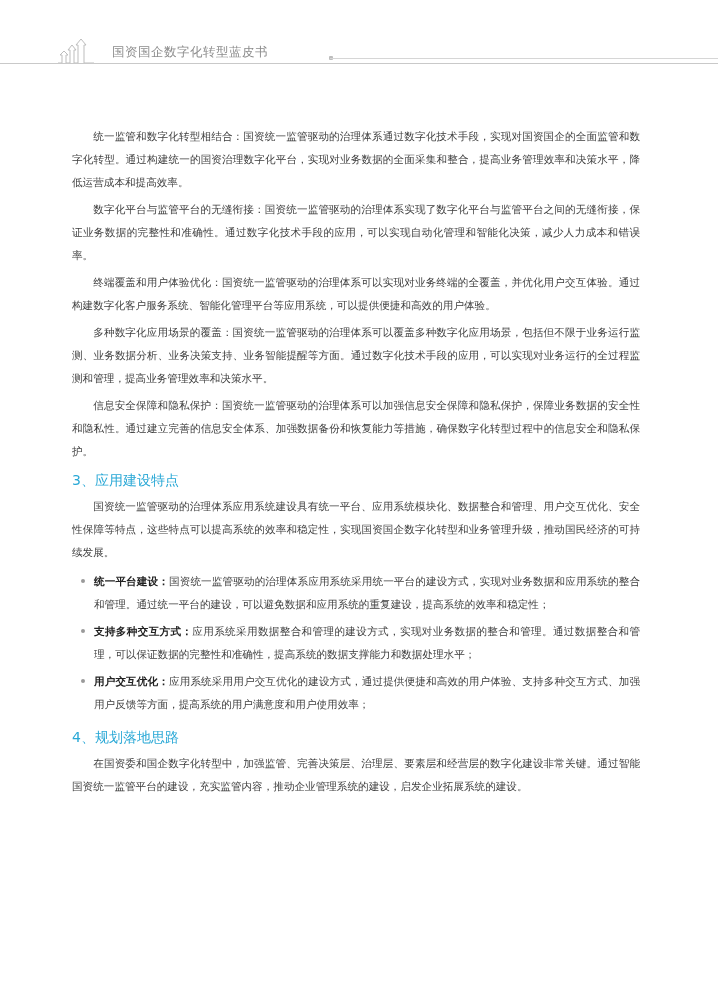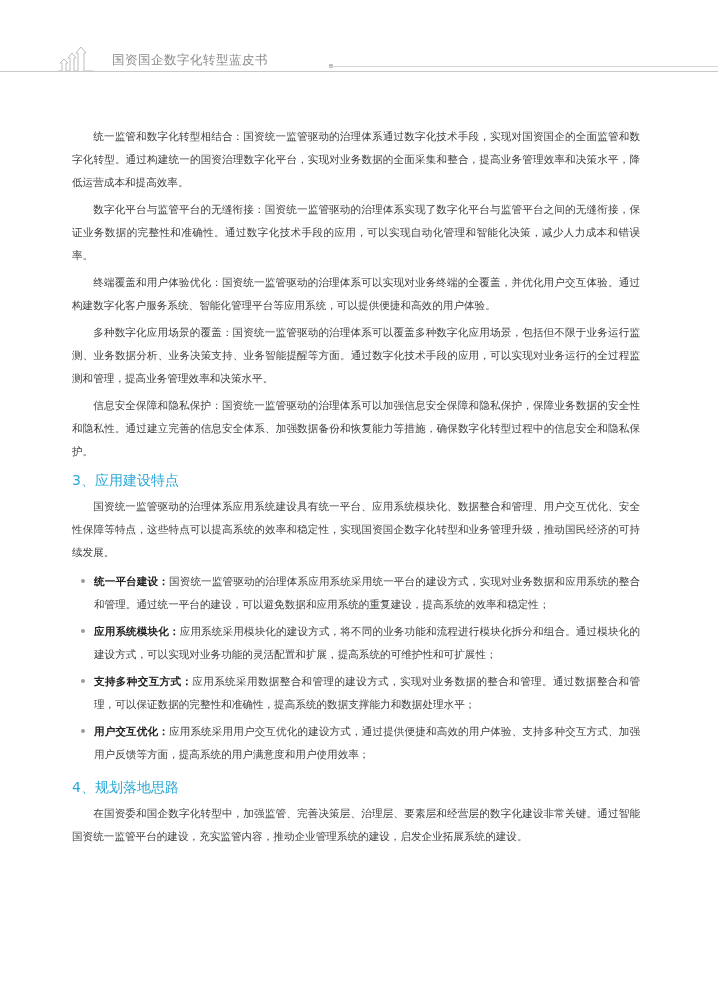--- a/index.html
+++ b/index.html
@@ -1,18 +1,18 @@
 <!DOCTYPE html>
 <html><head>
 <meta charset="utf-8">
 <style>
   html, body { margin: 0; padding: 0; background: #ffffff; }
   body { width: 718px; height: 982px; position: relative; overflow: hidden;
          font-family: "DejaVu Sans", "Liberation Sans", sans-serif; color: #3a3a3a; }
-  .header { position: absolute; left: 0; top: 16px; width: 712px; height: 70px; }
+  .header { position: absolute; left: 0; top: 8px; width: 712px; height: 70px; }
   .header-baseline { position: absolute; left: 0; top: 55px; width: 718px; height: 1px; background: #c9c9c9; }
   .header-rightline { position: absolute; left: 330px; top: 50px; width: 388px; height: 1px; background: #d6d6d6; }
   .header-dot { position: absolute; left: 329px; top: 48px; width: 4px; height: 4px; background: #bdbdbd; border-radius: 1px; }
   .header-logo { position: absolute; left: 58px; top: 28px; width: 36px; height: 28px; }
   .header-title { position: absolute; left: 112px; top: 36px; font-size: 12.5px; color: #8c8c8c; letter-spacing: 0.5px; }
   .content { position: absolute; left: 72px; top: 125px; width: 568px; }
   p.para { margin: 0 0 4px 0; font-size: 10.6px; line-height: 23px; text-indent: 2em; text-align: justify; color: #3d3d3d; }
   h3.sec { margin: 2px 0 2px 0; font-size: 14px; font-weight: normal; color: #29a8d6; line-height: 26px; }
   ul.feat { list-style: none; margin: 6px 0 8px 0; padding: 0; }
   ul.feat li { position: relative; padding-left: 22px; font-size: 10.6px; line-height: 23px; margin-bottom: 4px; text-align: justify; color: #3d3d3d; }
@@ -47,24 +47,20 @@
   <h3 class="sec">3、应用建设特点</h3>
   <p class="para">国资统一监管驱动的治理体系应用系统建设具有统一平台、应用系统模块化、数据整合和管理、用户交互优化、安全性保障等特点，这些特点可以提高系统的效率和稳定性，实现国资国企数字化转型和业务管理升级，推动国民经济的可持续发展。</p>
 
   <ul class="feat">
     <li>
       <span class="bullet"></span>
       <b>统一平台建设：</b><span>国资统一监管驱动的治理体系应用系统采用统一平台的建设方式，实现对业务数据和应用系统的整合和管理。通过统一平台的建设，可以避免数据和应用系统的重复建设，提高系统的效率和稳定性；</span>
     </li>
     <li>
       <span class="bullet"></span>
-      <b>应用系统模块化：</b><span>应用系统采用模块化的建设方式，将不同的业务功能和流程进行模块化拆分和组合。通过模块化的建设方式，可以实现对业务功能的灵活配置和扩展，提高系统的可维护性和可扩展性；</span>
-    </li>
-    <li>
-      <span class="bullet"></span>
       <b>支持多种交互方式：</b><span>应用系统采用数据整合和管理的建设方式，实现对业务数据的整合和管理。通过数据整合和管理，可以保证数据的完整性和准确性，提高系统的数据支撑能力和数据处理水平；</span>
     </li>
     <li>
       <span class="bullet"></span>
       <b>用户交互优化：</b><span>应用系统采用用户交互优化的建设方式，通过提供便捷和高效的用户体验、支持多种交互方式、加强用户反馈等方面，提高系统的用户满意度和用户使用效率；</span>
     </li>
   </ul>
 
   <h3 class="sec">4、规划落地思路</h3>
   <p class="para">在国资委和国企数字化转型中，加强监管、完善决策层、治理层、要素层和经营层的数字化建设非常关键。通过智能国资统一监管平台的建设，充实监管内容，推动企业管理系统的建设，启发企业拓展系统的建设。</p>

